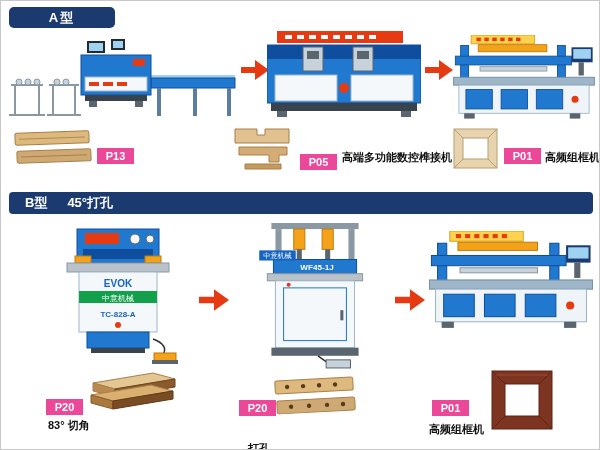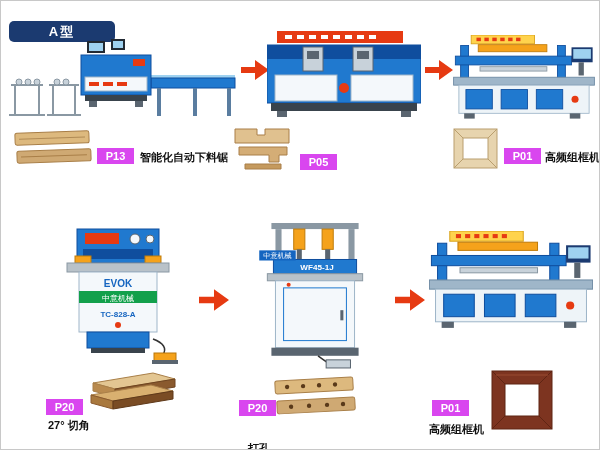--- a/index.html
+++ b/index.html
@@ -4,32 +4,32 @@
 <style>
   * { margin:0; padding:0; box-sizing:border-box; }
   html,body { background:#ffffff; }
   body { font-family:"Liberation Sans","DejaVu Sans",sans-serif; }
   .page {
     position:relative; width:600px; height:450px;
     background:#ffffff; border:1px solid #c8c8c8; overflow:hidden;
   }
   .abs { position:absolute; }
   .tab-a {
-    left:8px; top:20px; width:106px; height:21px;
+    left:8px; top:6px; width:106px; height:21px;
     background:#1b3a70; color:#fff; font-weight:bold; font-size:13px;
     border-radius:5px; display:flex; align-items:center; justify-content:center;
     letter-spacing:2px;
   }
   .header-b {
     left:8px; top:191px; width:584px; height:22px;
     background:#1b3a70; color:#fff; font-weight:bold; font-size:13px;
     border-radius:4px; display:flex; align-items:center; padding-left:16px; gap:20px;
   }
   .ptag {
-    width:37px; height:16px; background:#d946ef; color:#fff;
+    width:37px; height:16px; background:#ec4899; color:#fff;
     font-weight:bold; font-size:11px;
     display:inline-flex; align-items:center; justify-content:center;
   }
   .plabel { font-size:11px; font-weight:bold; color:#111; white-space:nowrap; }
   svg { display:block; }
   .defs-holder { position:absolute; width:0; height:0; overflow:hidden; }
 </style>
 </head>
 <body>
 
@@ -142,37 +142,41 @@
     <g transform="rotate(-2 40 10)">
       <rect x="2" y="4" width="74" height="12" rx="2" fill="#ddb97e" stroke="#a97f48"></rect>
       <path d="M6 10 h66" stroke="#b08a55" fill="none"></path>
     </g>
     <g transform="rotate(-2 40 28)">
       <rect x="4" y="22" width="74" height="12" rx="2" fill="#cfa973" stroke="#a97f48"></rect>
       <path d="M8 28 h66" stroke="#a97f48" fill="none"></path>
     </g>
   </svg>
   <span class="ptag abs" style="left:96px;top:147px">P13</span>
-  <span class="plabel abs" style="left:139px;top:149px">智能化自动下料锯</span>
 
   <svg class="abs" style="left:230px;top:124px" width="64" height="46" viewBox="0 0 64 46">
     <path d="M4 4 h22 v6 h8 v-6 h24 v14 h-54 z" fill="#e0c18f" stroke="#a97f48"></path>
     <path d="M8 22 h48 v8 h-8 v7 h-10 v-7 h-30 z" fill="#d4ad76" stroke="#a97f48"></path>
     <path d="M14 39 h36 v5 h-36 z" fill="#c59a5e" stroke="#a97f48"></path>
   </svg>
   <span class="ptag abs" style="left:299px;top:153px">P05</span>
+  <span class="plabel abs" style="left:341px;top:149px">高端多功能数控榫接机</span>
 
   <svg class="abs" style="left:451px;top:126px" width="47" height="43" viewBox="0 0 47 43">
     <rect x="2" y="2" width="43" height="39" fill="#e7d4ae" stroke="#b99e6e"></rect>
     <rect x="11" y="11" width="25" height="21" fill="#ffffff" stroke="#b99e6e"></rect>
     <path d="M2 2 L11 11 M45 2 L36 11 M2 41 L11 32 M45 41 L36 32" stroke="#b99e6e" fill="none"></path>
   </svg>
   <span class="ptag abs" style="left:503px;top:147px">P01</span>
   <span class="plabel abs" style="left:544px;top:149px">高频组框机</span>
 
+  <div class="header-b abs">
+    <span>B型</span>
+    <span>45°打孔</span>
+  </div>
 
   <svg class="abs" style="left:56px;top:226px" width="122" height="140" viewBox="0 0 122 140">
     <rect x="20" y="2" width="82" height="34" fill="#2079cf" stroke="#0f4e9e"></rect>
     <rect x="28" y="6" width="34" height="11" fill="#e63a12"></rect>
     <circle cx="78" cy="12" r="5" fill="#f4f8fb" stroke="#5a6570"></circle>
     <circle cx="93" cy="12" r="4" fill="#f4f8fb" stroke="#5a6570"></circle>
     <rect x="26" y="22" width="70" height="10" fill="#0f4e9e"></rect>
     <rect x="18" y="29" width="16" height="7" fill="#f5a21b" stroke="#c07c0a"></rect>
     <rect x="88" y="29" width="16" height="7" fill="#f5a21b" stroke="#c07c0a"></rect>
     <rect x="10" y="36" width="102" height="9" fill="#b9c2c9" stroke="#8a98a3"></rect>
@@ -225,21 +229,21 @@
 
   <svg class="abs" style="left:84px;top:370px" width="96" height="44" viewBox="0 0 96 44">
     <polygon points="8,12 68,2 90,8 30,18" fill="#e3c692" stroke="#a97f48"></polygon>
     <polygon points="8,12 30,18 30,26 8,20" fill="#b98a4e" stroke="#a97f48"></polygon>
     <polygon points="30,18 90,8 90,16 30,26" fill="#8a5a2e" stroke="#6e4420"></polygon>
     <polygon points="6,24 66,14 88,20 28,30" fill="#d9b070" stroke="#a97f48"></polygon>
     <polygon points="6,24 28,30 28,38 6,32" fill="#a9793e" stroke="#8a5a2e"></polygon>
     <polygon points="28,30 88,20 88,28 28,38" fill="#7a4c24" stroke="#5e3818"></polygon>
   </svg>
   <span class="ptag abs" style="left:45px;top:398px">P20</span>
-  <span class="plabel abs" style="left:47px;top:417px">27° 切角</span>
+  <span class="plabel abs" style="left:47px;top:417px">83° 切角</span>
 
   <svg class="abs" style="left:270px;top:372px" width="88" height="46" viewBox="0 0 88 46">
     <g transform="rotate(-3 44 12)">
       <rect x="4" y="6" width="78" height="13" rx="2" fill="#ddb97e" stroke="#a97f48"></rect>
       <circle cx="16" cy="12.5" r="2.2" fill="#5a3a1a"></circle>
       <circle cx="32" cy="12.5" r="2.2" fill="#5a3a1a"></circle>
       <circle cx="48" cy="12.5" r="2.2" fill="#5a3a1a"></circle>
       <circle cx="64" cy="12.5" r="2.2" fill="#5a3a1a"></circle>
     </g>
     <g transform="rotate(-3 44 32)">

